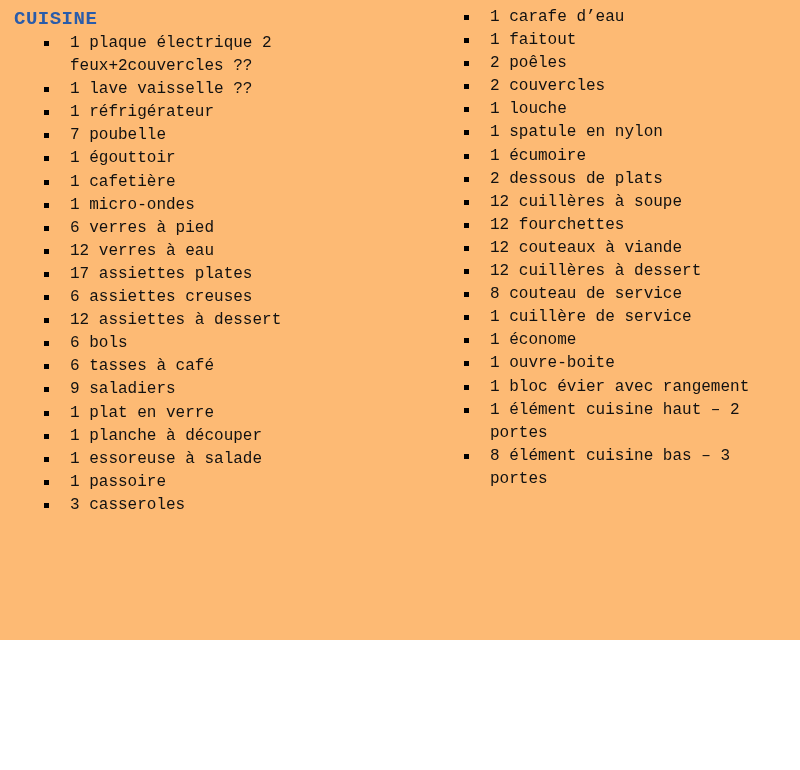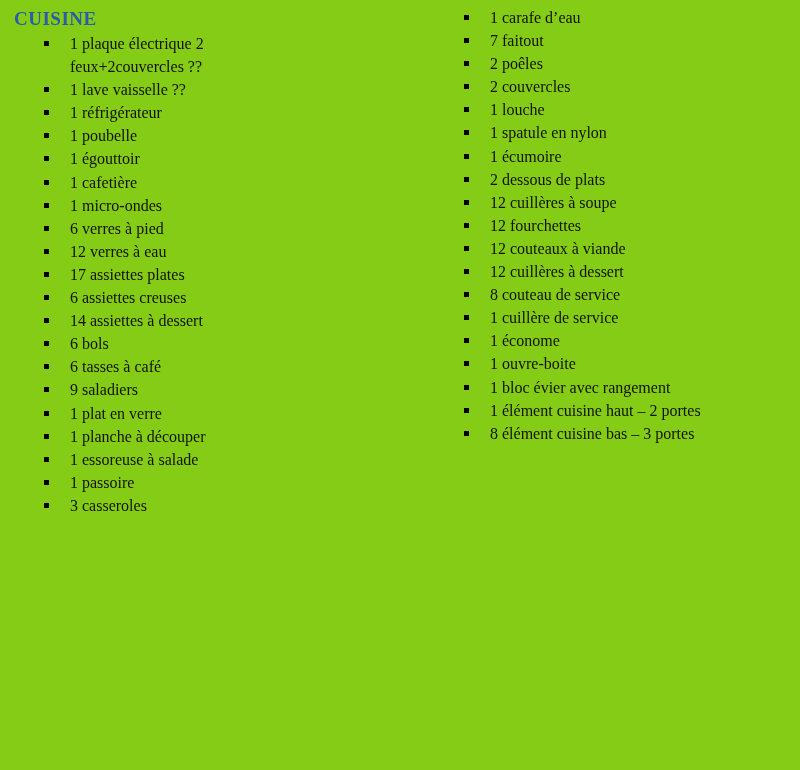--- a/index.html
+++ b/index.html
@@ -3,24 +3,24 @@
 <meta charset="utf-8">
 <style>
   html, body {
     margin: 0;
     padding: 0;
     background: #ffffff;
   }
   .page {
     position: relative;
     width: 800px;
-    height: 770px;
-    background: #84cc16;
+    height: 640px;
+    background: #fdba74;
     overflow: hidden;
-    font-family: Liberation Serif, serif;
+    font-family: Liberation Mono, monospace;
     color: #111111;
   }
   .col {
     position: absolute;
     top: 6px;
   }
   .col-left  { left: 14px;  width: 400px; }
   .col-right { left: 434px; width: 360px; }
   .doc-title {
     font-size: 19px;
@@ -56,43 +56,43 @@
 <body>
 
 <div class="page">
   <div class="col col-left">
     <h1 class="doc-title">CUISINE</h1>
     <ul class="item-list">
         <li class="item">1 plaque électrique 2
 feux+2couvercles ??</li>
         <li class="item">1 lave vaisselle ??</li>
         <li class="item">1 réfrigérateur</li>
-        <li class="item">1 poubelle</li>
+        <li class="item">7 poubelle</li>
         <li class="item">1 égouttoir</li>
         <li class="item">1 cafetière</li>
         <li class="item">1 micro-ondes</li>
         <li class="item">6 verres à pied</li>
         <li class="item">12 verres à eau</li>
         <li class="item">17 assiettes plates</li>
         <li class="item">6 assiettes creuses</li>
-        <li class="item">14 assiettes à dessert</li>
+        <li class="item">12 assiettes à dessert</li>
         <li class="item">6 bols</li>
         <li class="item">6 tasses à café</li>
         <li class="item">9 saladiers</li>
         <li class="item">1 plat en verre</li>
         <li class="item">1 planche à découper</li>
         <li class="item">1 essoreuse à salade</li>
         <li class="item">1 passoire</li>
         <li class="item">3 casseroles</li>
       </ul>
   </div>
   <div class="col col-right">
     <ul class="item-list">
         <li class="item">1 carafe d’eau</li>
-        <li class="item">7 faitout</li>
+        <li class="item">1 faitout</li>
         <li class="item">2 poêles</li>
         <li class="item">2 couvercles</li>
         <li class="item">1 louche</li>
         <li class="item">1 spatule en nylon</li>
         <li class="item">1 écumoire</li>
         <li class="item">2 dessous de plats</li>
         <li class="item">12 cuillères à soupe</li>
         <li class="item">12 fourchettes</li>
         <li class="item">12 couteaux à viande</li>
         <li class="item">12 cuillères à dessert</li>

